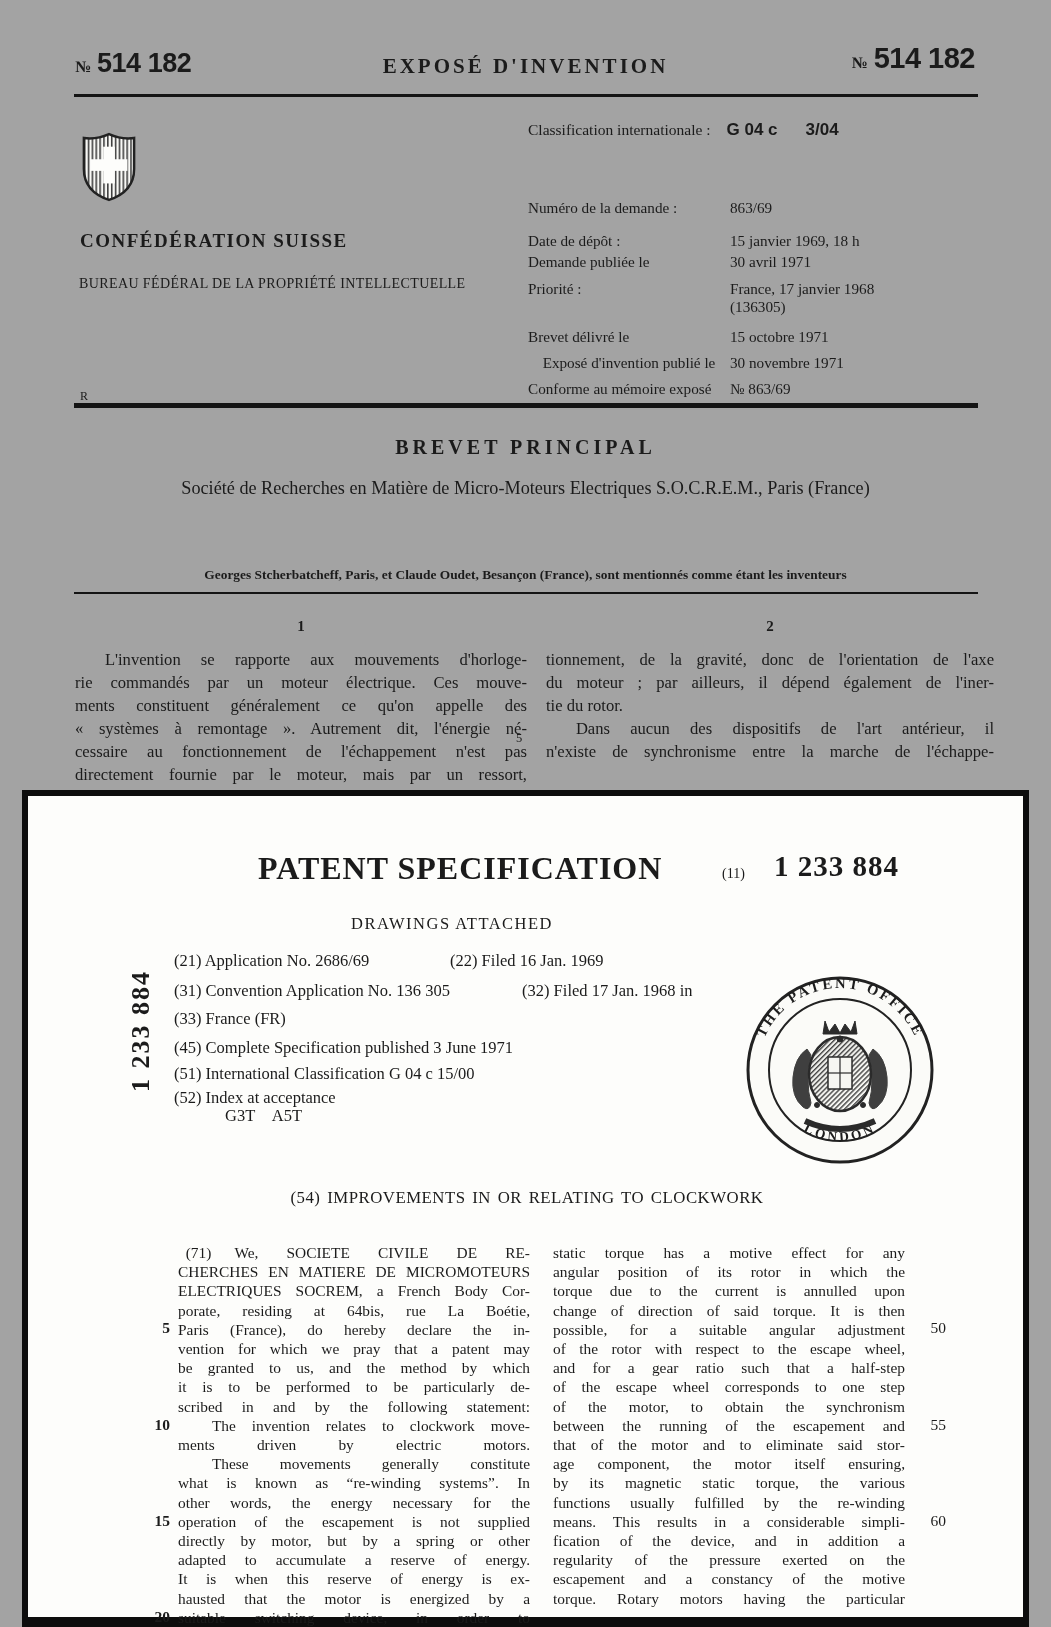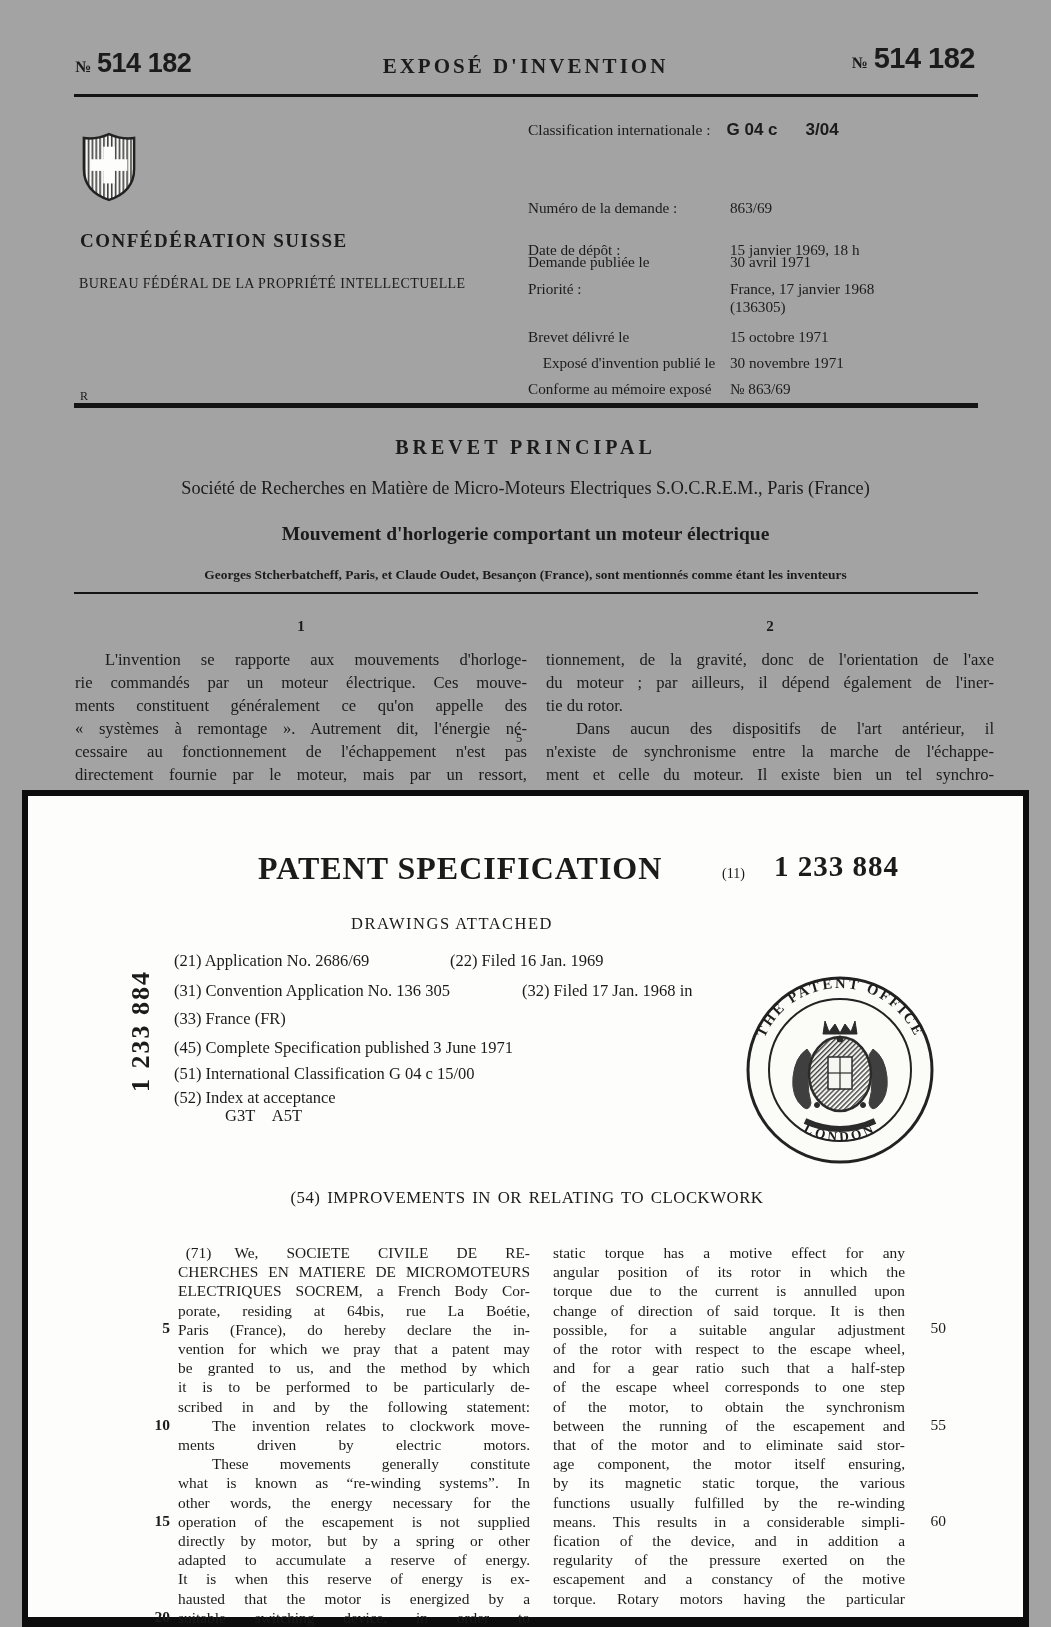--- a/index.html
+++ b/index.html
@@ -83,21 +83,21 @@
   <div class="abs" style="left:528px;top:120px;">
     <span class="clslabel">Classification  internationale :</span>
     <span class="clsval sans" style="margin-left:12px;">G 04 c</span>
     <span class="clsval sans" style="margin-left:24px;margin-top:24px;">3/04</span>
   </div>
 
   <div class="abs frow" style="top:199px;">
     <span class="flab">Numéro de la demande :</span>
     <span class="fval">863/69</span>
   </div>
-  <div class="abs frow" style="top:241px;">
+  <div class="abs frow" style="top:232px;">
     <span class="flab">Date de dépôt :</span>
     <span class="fval">15 janvier 1969, 18 h</span>
   </div>
   <div class="abs frow" style="top:253px;">
     <span class="flab">Demande publiée le</span>
     <span class="fval">30 avril 1971</span>
   </div>
   <div class="abs frow" style="top:280px;">
     <span class="flab">Priorité :</span>
     <span class="fval">
@@ -115,42 +115,40 @@
   </div>
   <div class="abs frow" style="top:380px;">
     <span class="flab">Conforme au mémoire exposé</span>
     <span class="fval">№ 863/69</span>
   </div>
 
   <div class="abs rule" style="left:74px;top:403px;width:904px;height:5px;"></div>
 
   <div class="abs bphead" style="left:0;right:0;top:436px;">BREVET  PRINCIPAL</div>
   <div class="abs assignee" style="left:40px;right:40px;top:478px;">Société de Recherches en Matière de Micro-Moteurs Electriques S.O.C.R.E.M., Paris (France)</div>
-  <div class="abs frtitle" style="left:0;right:0;top:523px;">Mouvement d'horlogerie comportant un moteur électrique</div>
   <div class="abs inventors" style="left:0;right:0;top:567px;">Georges Stcherbatcheff, Paris, et Claude Oudet, Besançon (France), sont mentionnés comme étant les inventeurs</div>
   <div class="abs rule" style="left:74px;top:592px;width:904px;height:2px;"></div>
 
   <div class="abs colno" style="left:75px;width:452px;top:618px;">1</div>
   <div class="abs colno" style="left:546px;width:448px;top:618px;">2</div>
 
   <div class="abs fr" style="left:75px;top:648px;width:452px;">
       <div class="ln ind">L'invention se rapporte aux mouvements d'horloge-</div>
       <div class="ln">rie commandés par un moteur électrique. Ces mouve-</div>
       <div class="ln">ments constituent généralement ce qu'on appelle des</div>
       <div class="ln">« systèmes à remontage ». Autrement dit, l'énergie né-</div>
       <div class="ln">cessaire au fonctionnement de l'échappement n'est pas</div>
       <div class="ln">directement fournie par le moteur, mais par un ressort,</div>
     </div>
   <div class="abs fr" style="left:546px;top:648px;width:448px;">
       <div class="ln">tionnement, de la gravité, donc de l'orientation de l'axe</div>
       <div class="ln">du moteur ; par ailleurs, il dépend également de l'iner-</div>
       <div class="ln end">tie du rotor.</div>
       <div class="ln ind">Dans aucun des dispositifs de l'art antérieur, il</div>
       <div class="ln">n'existe de synchronisme entre la marche de l'échappe-</div>
-      <div class="ln">ment et celle du moteur. Il existe bien un tel synchro-</div>
     </div>
   <div class="abs gutnum" style="left:516px;top:731px;">5</div>
 
   <div class="abs gbbox">
     <div class="bar" style="left:0;top:0;width:1007px;height:6px;"></div>
     <div class="bar" style="left:0;top:0;width:6px;height:837px;"></div>
     <div class="bar" style="left:1001px;top:0;width:6px;height:837px;"></div>
     <div class="bar" style="left:0;top:827px;width:1007px;height:10px;"></div>
 
     <div class="abs pstitle" style="left:236px;top:60px;">PATENT SPECIFICATION</div>

